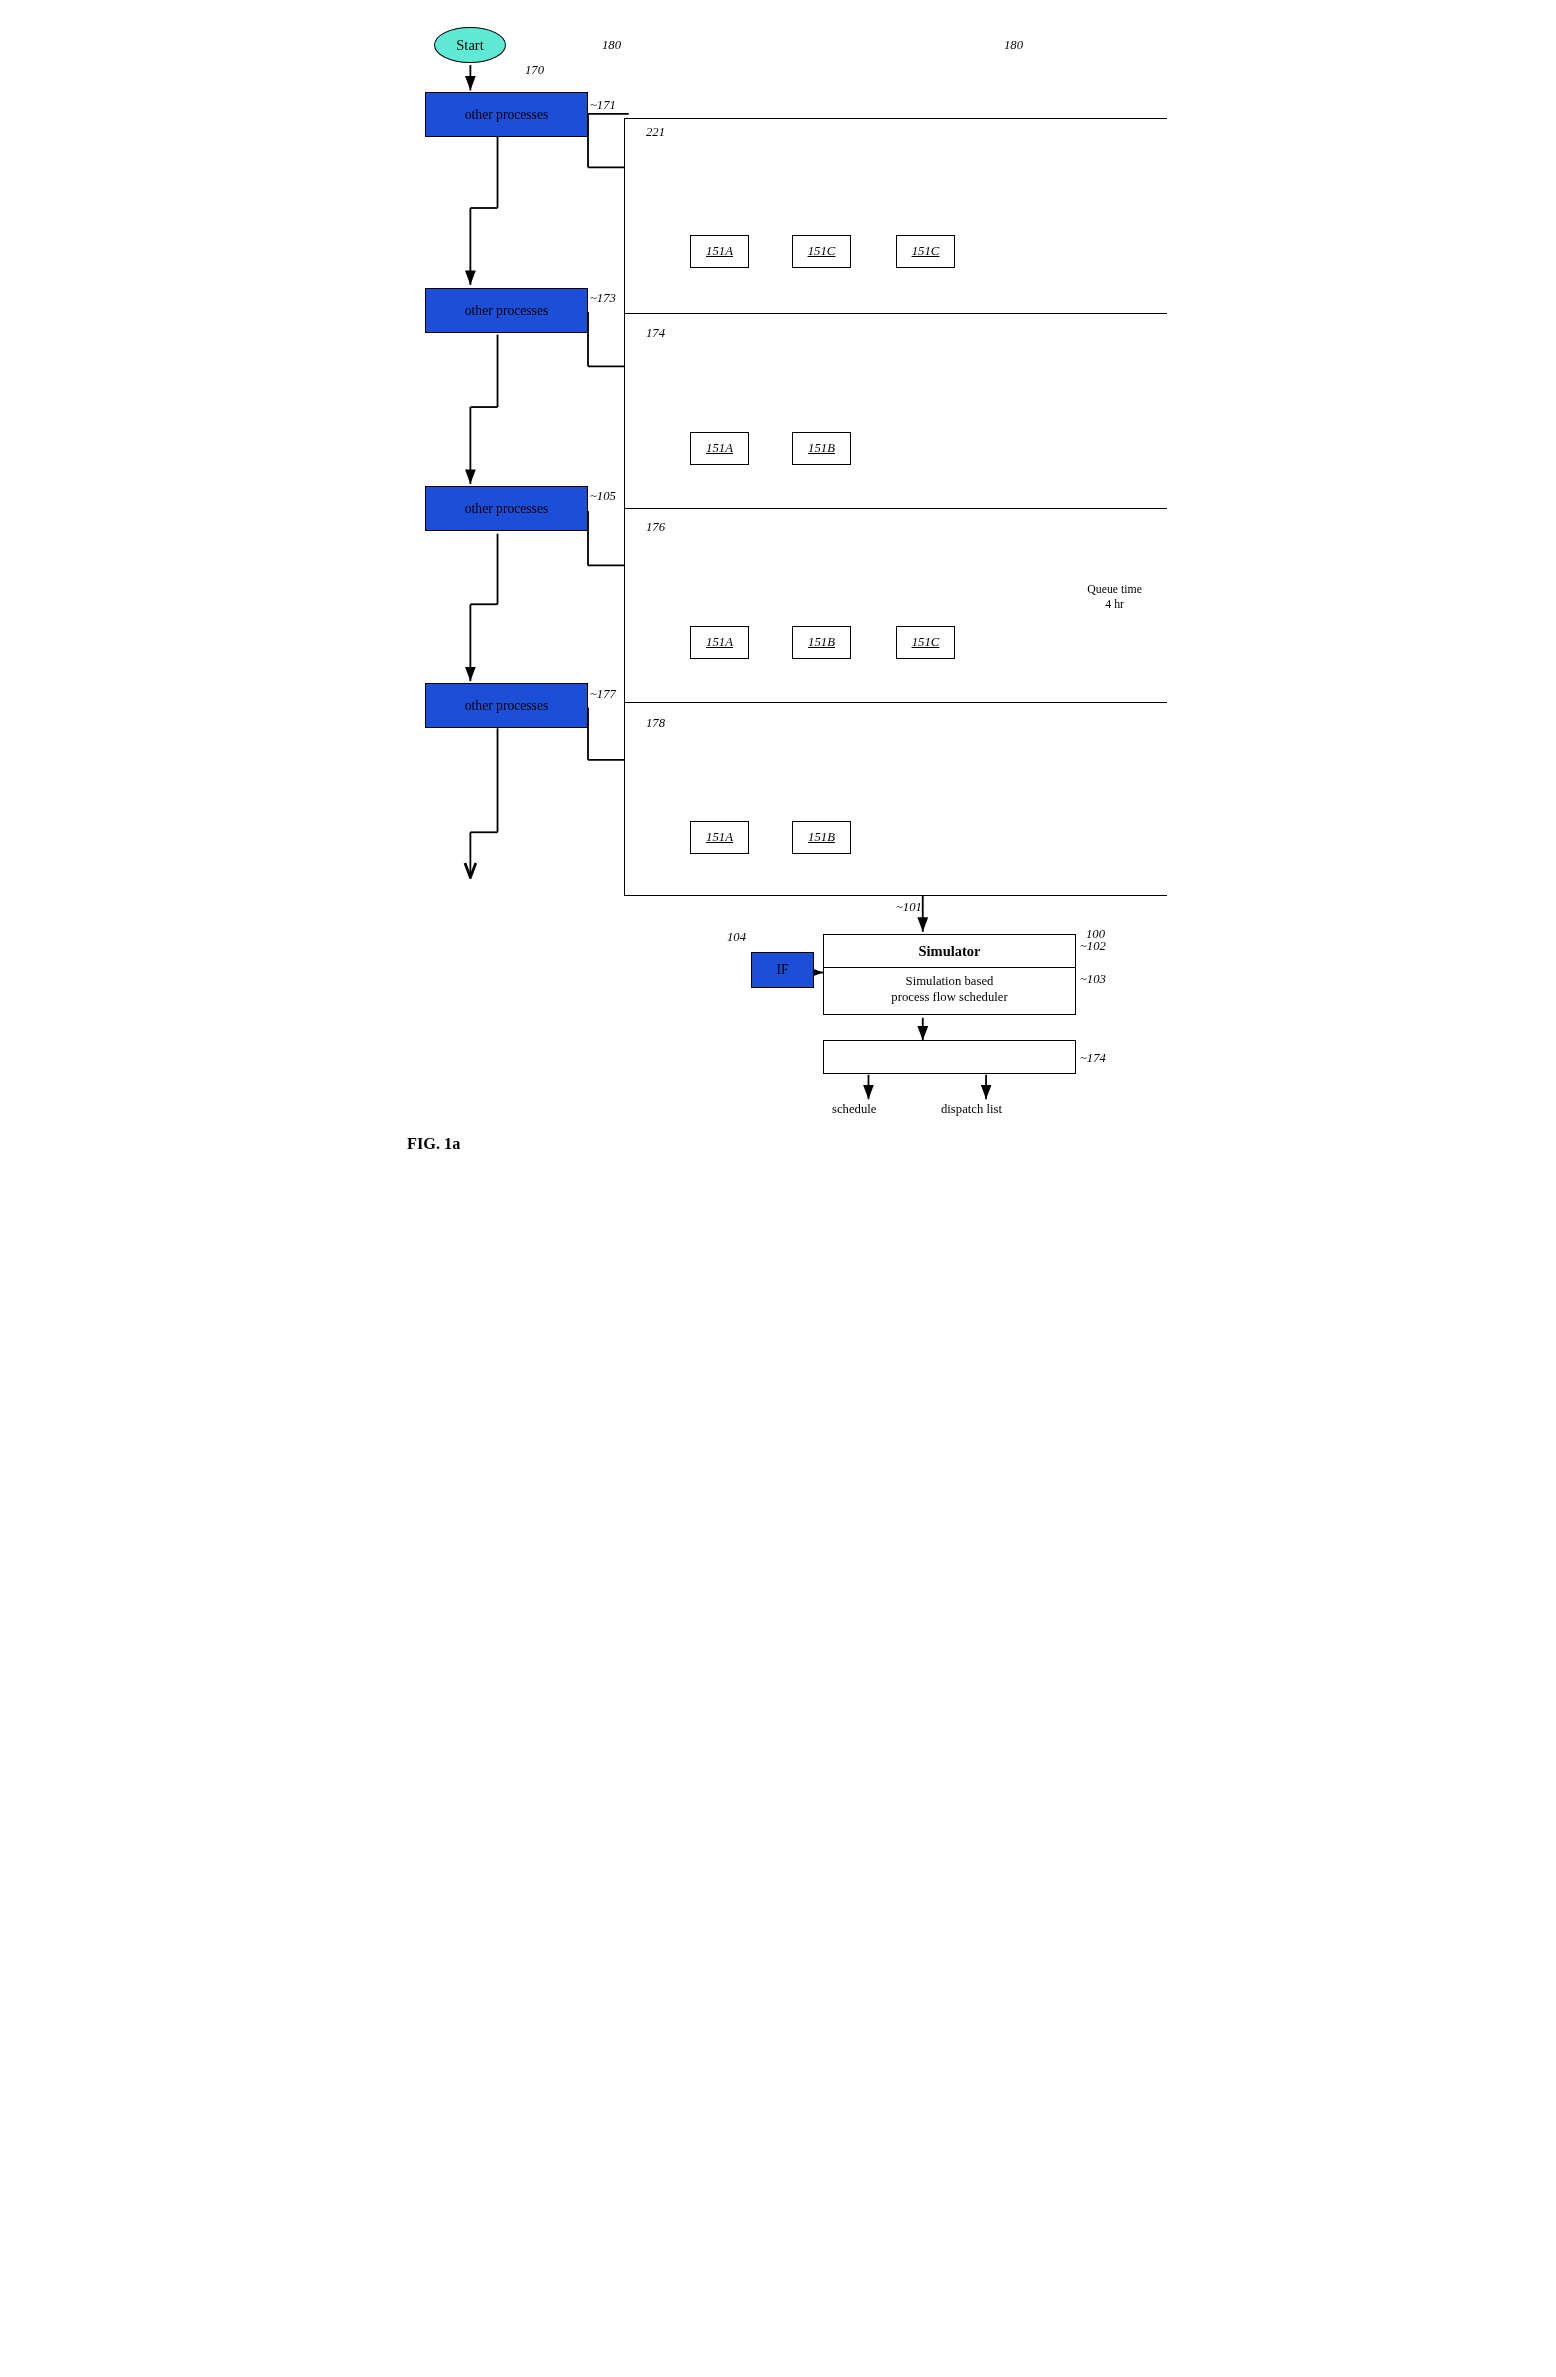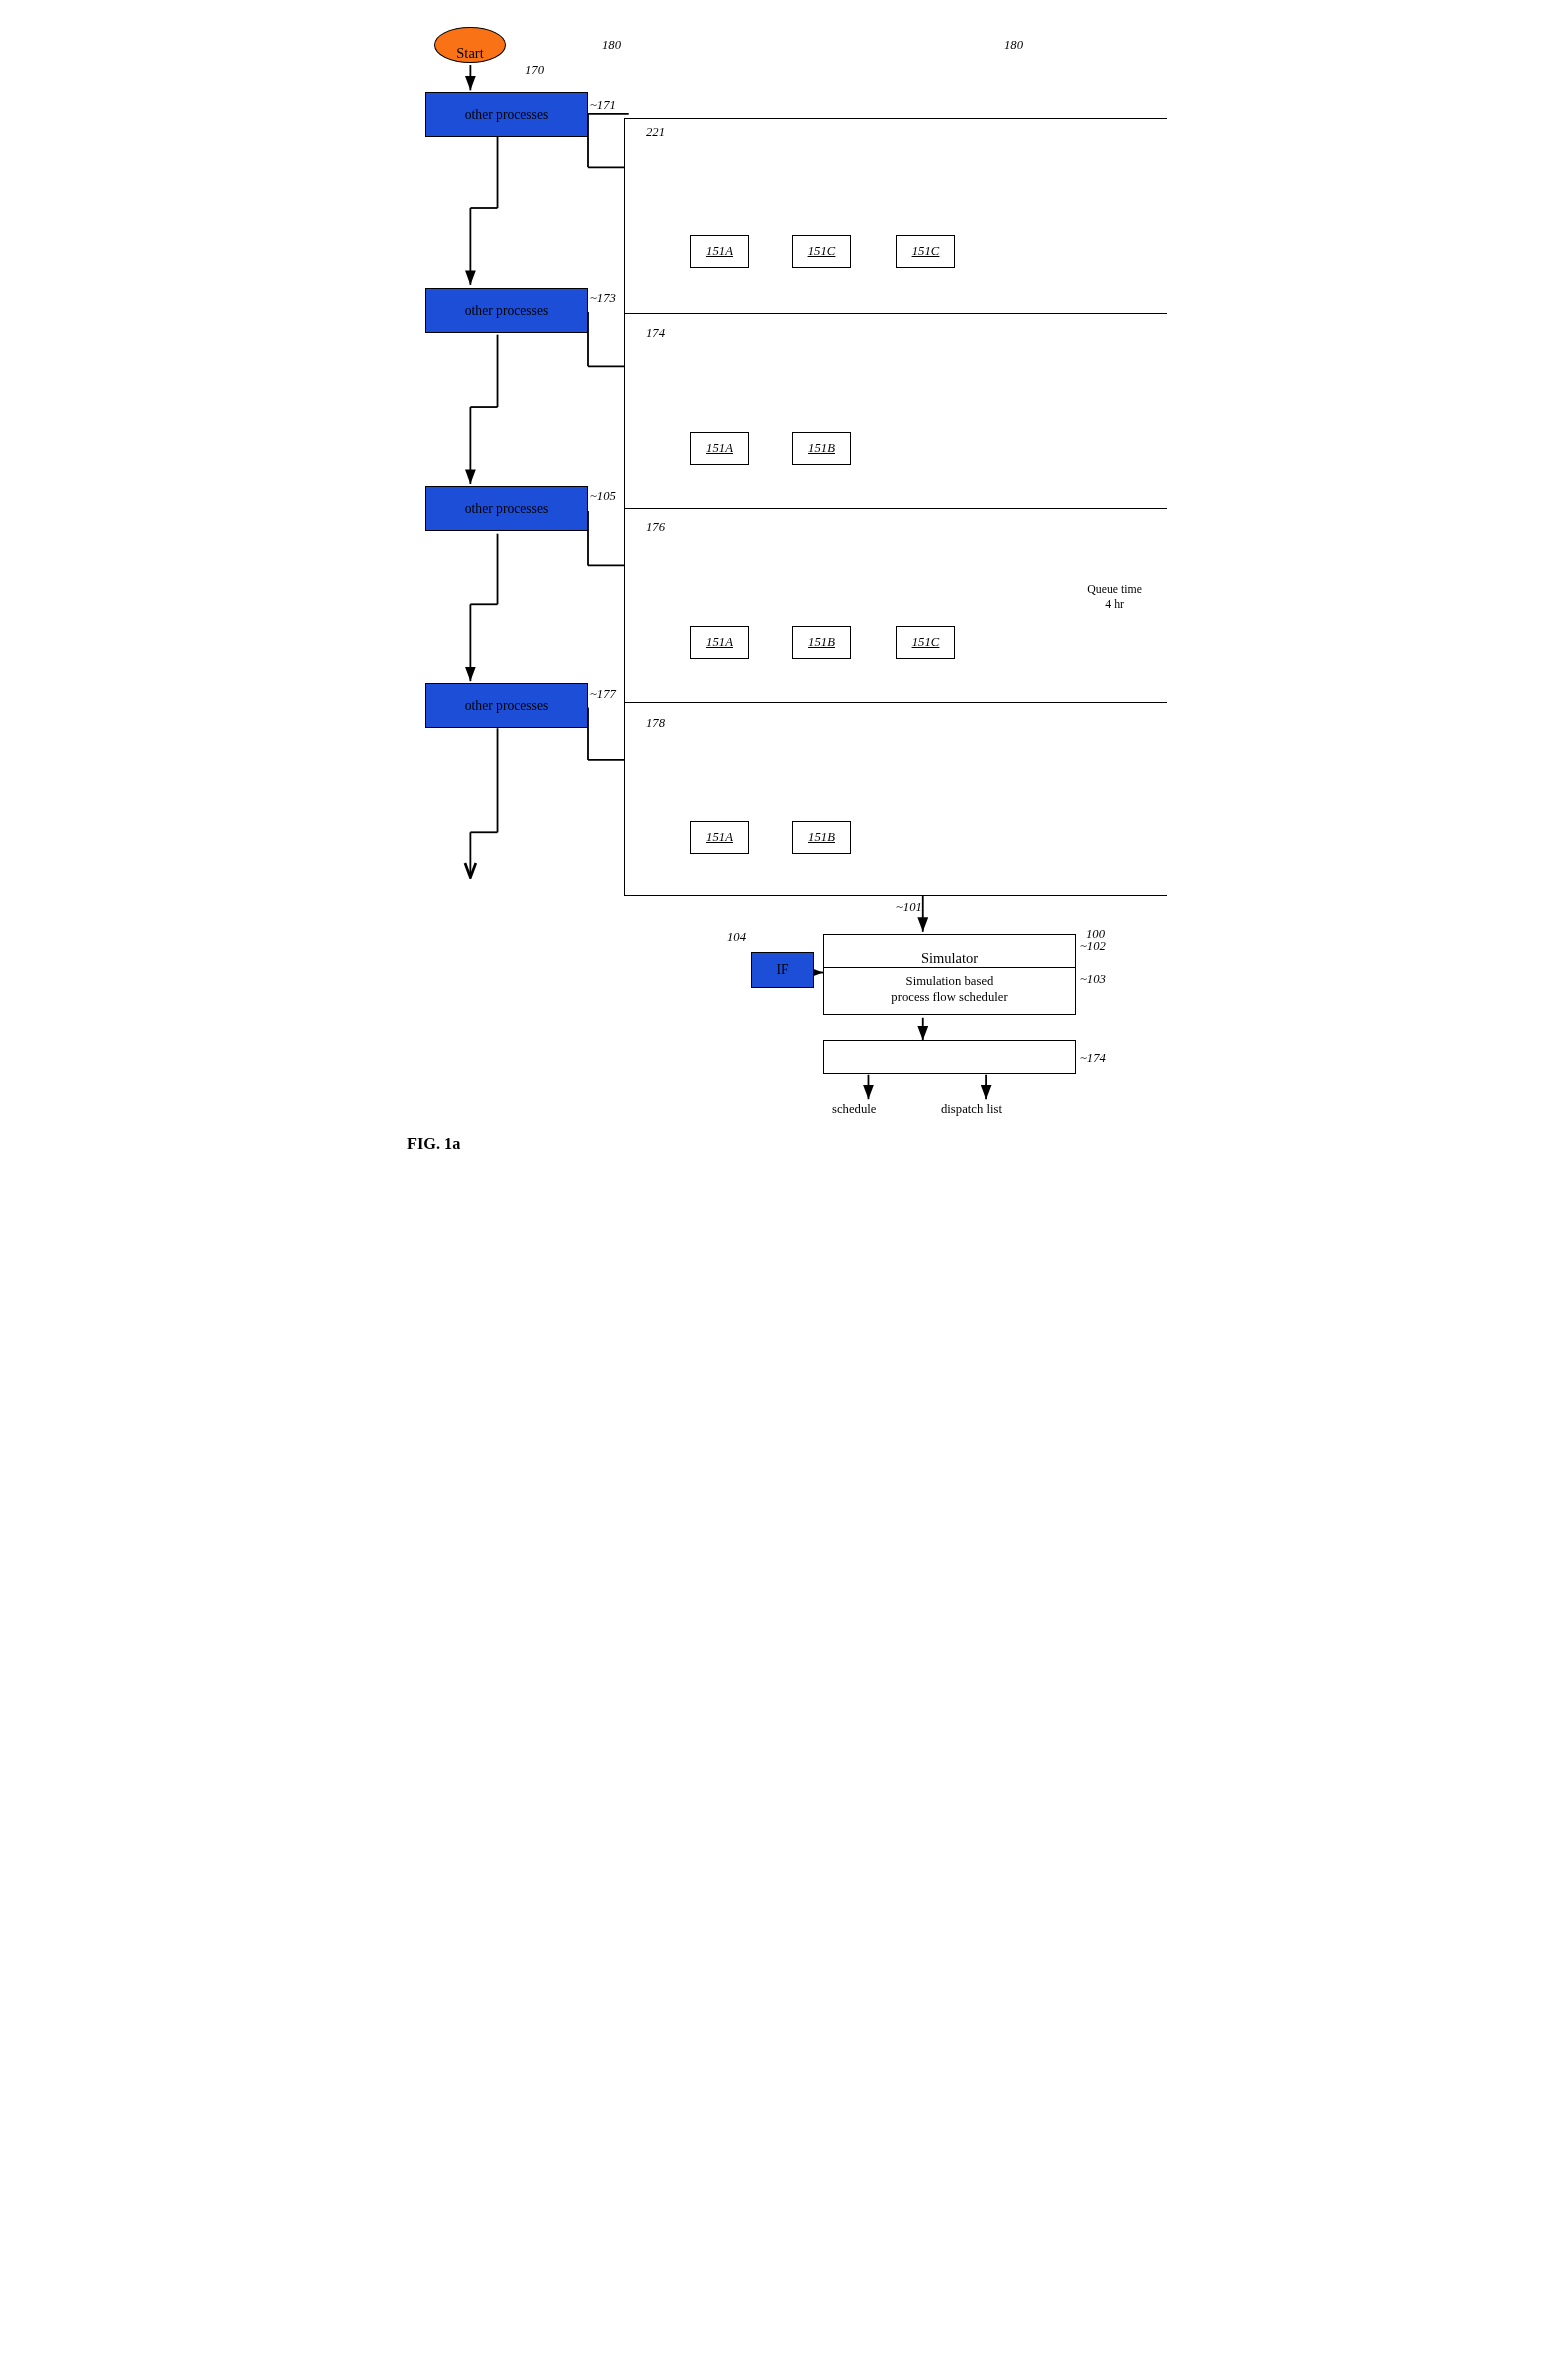--- a/index.html
+++ b/index.html
@@ -21,24 +21,24 @@
     
     .start-oval {
       position: absolute;
       top: 9px;
       left: 27px;
       width: 72px;
       height: 36px;
       border: 1.8px solid #000;
       border-radius: 50%;
       display: flex;
-      align-items: flex-end;
+      align-items: center;
       justify-content: center;
       font-size: 14.5px;
-      background: #f97316;
+      background: #5eead4;
     }
 
     
     .ref-label {
       position: absolute;
       font-size: 12.7px;
       font-style: italic;
     }
 
     
@@ -91,24 +91,25 @@
 
     .simulator-outer {
       position: absolute;
       border: 1.8px solid #000;
       background: #fff;
     }
 
     .simulator-top {
       border-bottom: 1.4px solid #000;
       display: flex;
-      align-items: flex-end;
+      align-items: center;
       justify-content: center;
       font-size: 14.5px;
       height: 33px;
+      font-weight: bold;
     }
 
     .simulator-bottom {
       display: flex;
       align-items: center;
       justify-content: center;
       font-size: 12.7px;
       height: 42px;
       text-align: center;
       line-height: 1.3;

